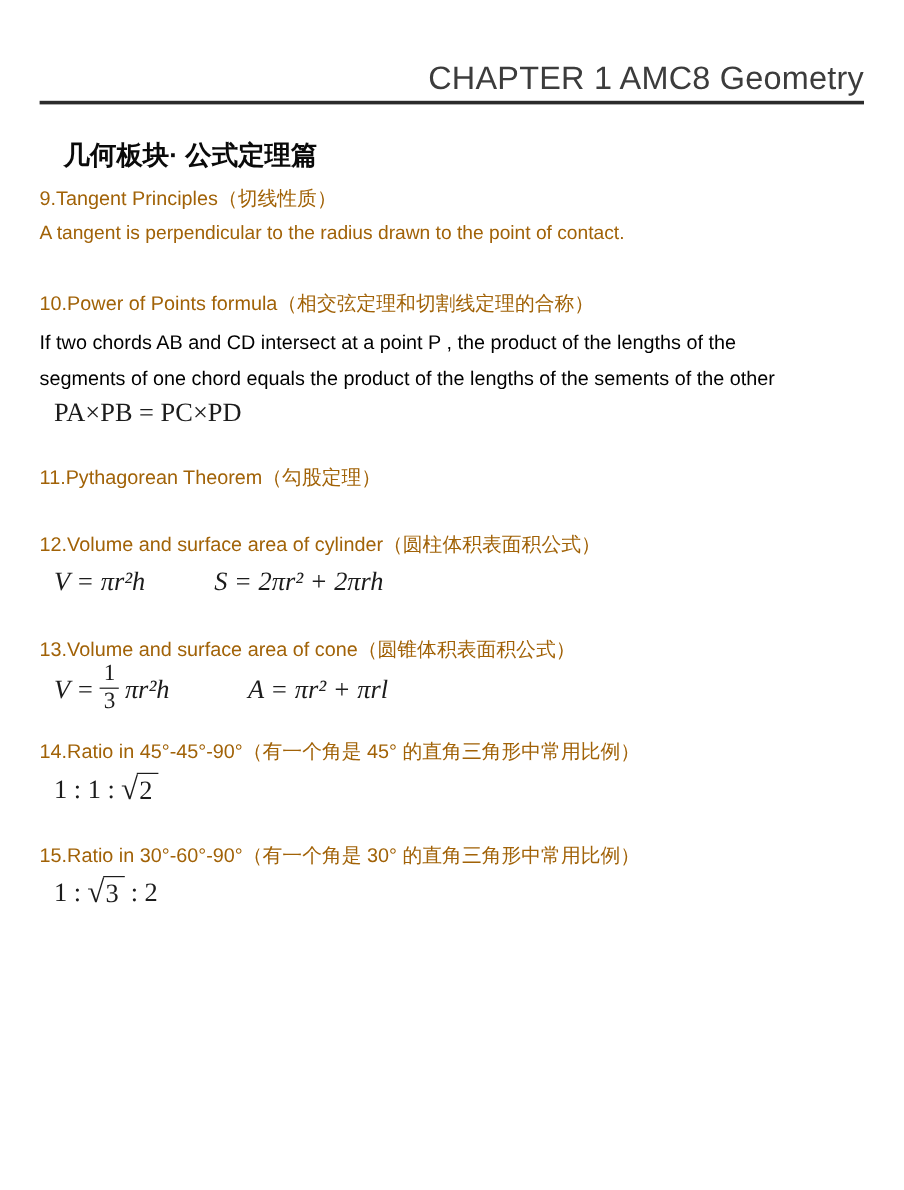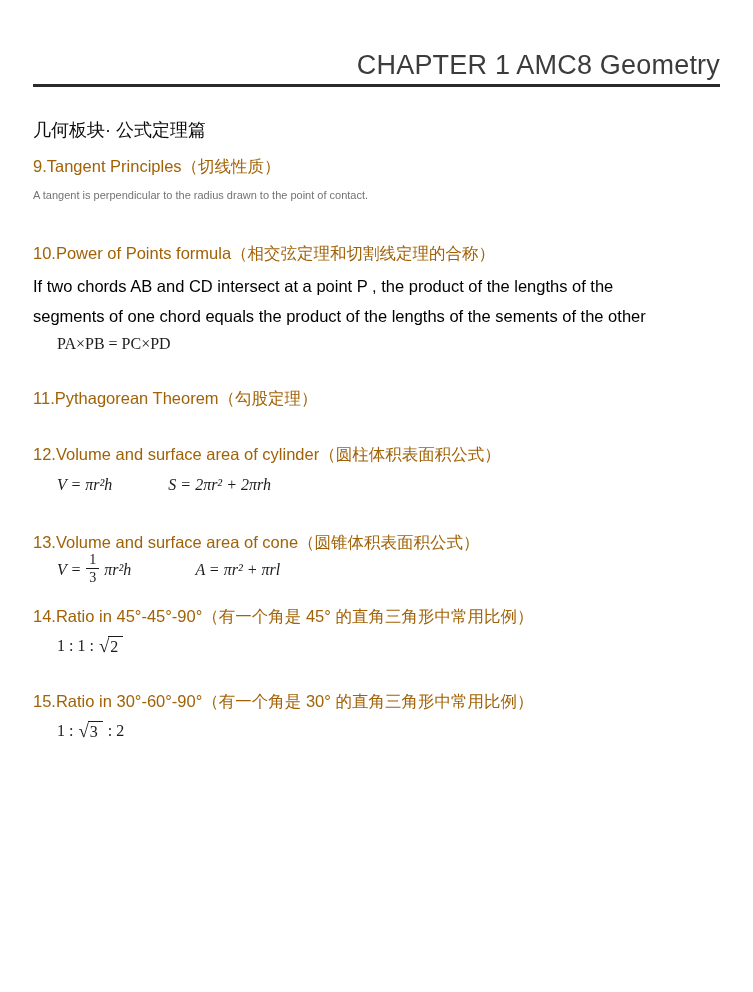--- a/index.html
+++ b/index.html
@@ -23,45 +23,46 @@
   }
   .chapter-title {
     font-size: 27px;
     font-weight: 300;
     color: #3c3c3c;
     letter-spacing: 0.2px;
     line-height: 31px;
   }
   .section-title {
     margin-top: 30px;
-    font-size: 18px;
-    font-weight: 400;
+    font-size: 22px;
+    font-weight: 700;
     color: #0a0a0a;
     line-height: 26px;
+    margin-left: 20px;
   }
   .item-heading {
     font-size: 16.5px;
     line-height: 22px;
     color: #a16207;
   }
   .item-body {
-    font-size: 11px;
+    font-size: 16px;
     line-height: 22px;
-    color: #737373;
+    color: #a16207;
   }
   .para-line {
     font-size: 16.5px;
     line-height: 30px;
     color: #000000;
   }
   .math {
     font-family: "Liberation Serif", "DejaVu Serif", serif;
-    font-size: 16px;
+    font-size: 22px;
     color: #1c1c1c;
-    margin-left: 24px;
+    margin-left: 12px;
     line-height: 26px;
   }
   .math .var { font-style: italic; }
   .mt-36 { margin-top: 36px; }
   .mt-34 { margin-top: 34px; }
   .mt-33 { margin-top: 33px; }
   .mt-31 { margin-top: 31px; }
   .mt-30 { margin-top: 30px; }
   .mt-17 { margin-top: 17px; }
   .mt-12 { margin-top: 12px; }

